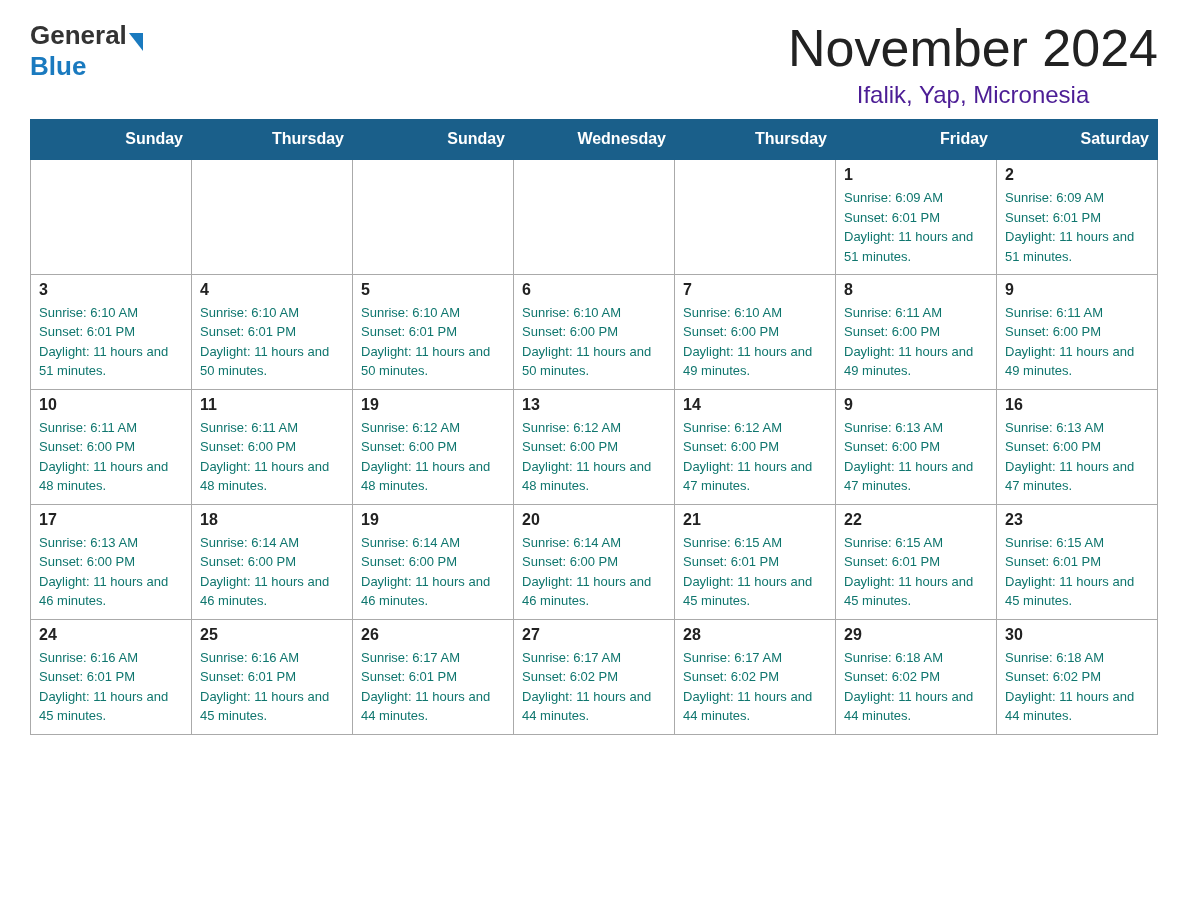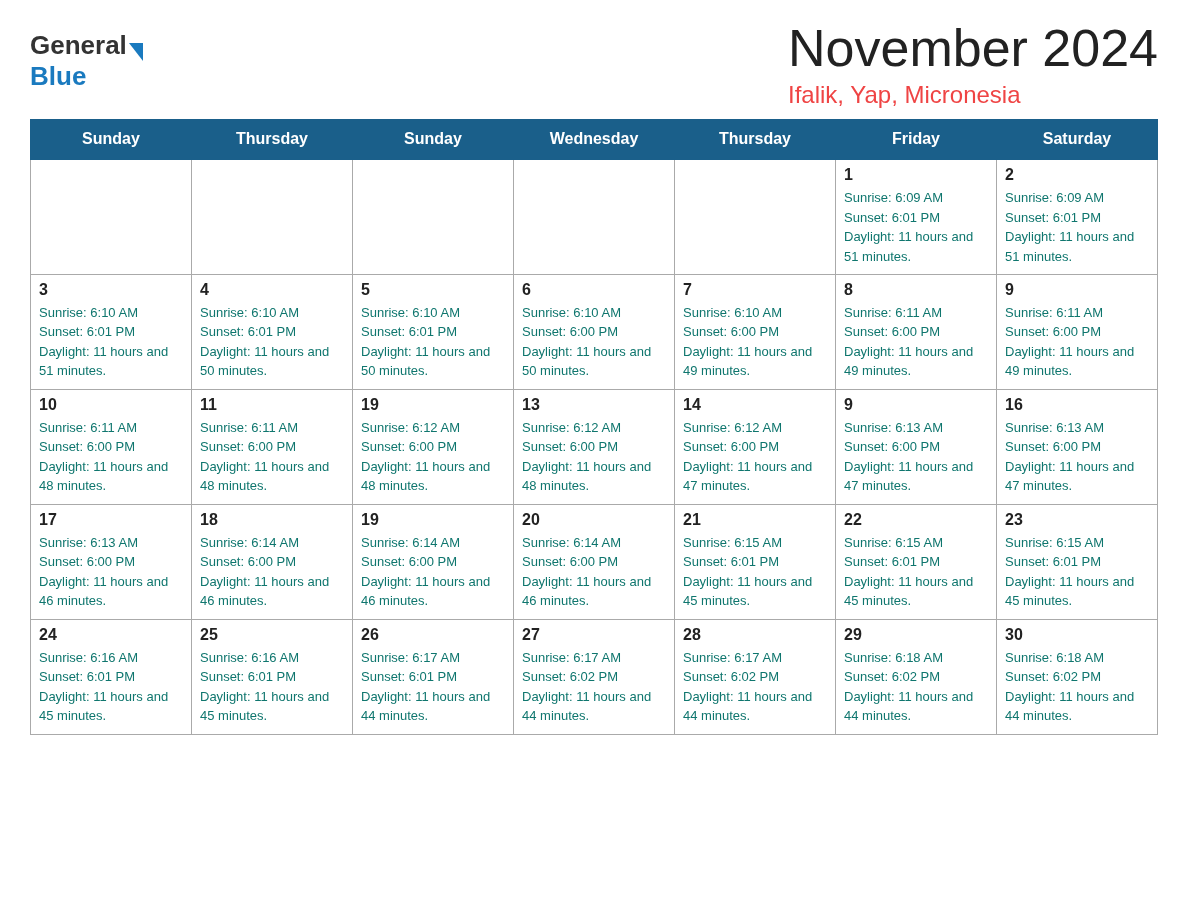--- a/index.html
+++ b/index.html
@@ -12,21 +12,20 @@
     }
     .header {
       display: flex;
       align-items: flex-start;
       justify-content: space-between;
       margin-bottom: 10px;
     }
     .logo {
       display: flex;
       align-items: center;
-      margin-top: 10px;
     }
     .logo-text-general {
       font-size: 26px;
       font-weight: bold;
       color: #333;
     }
     .logo-text-blue {
       font-size: 26px;
       font-weight: bold;
       color: #1a7abf;
@@ -38,45 +37,45 @@
       border-right: 0px solid transparent;
       border-top: 18px solid #1a7abf;
       margin-left: 2px;
       margin-top: 4px;
     }
     .logo-line {
       display: flex;
       align-items: flex-end;
     }
     .title-block {
-      text-align: left;
+      text-align: center;
     }
     .month-title {
       font-size: 52px;
       font-weight: normal;
       color: #222;
       line-height: 1.1;
     }
     .location-title {
       font-size: 24px;
-      color: #ef4444;
+      color: #4c1d95;
       margin-top: 4px;
     }
     .calendar {
       width: 100%;
       border-collapse: collapse;
       margin-top: 10px;
     }
     .calendar thead tr th {
       background-color: #1a5f8a;
       color: #fff;
       font-size: 16px;
       font-weight: bold;
       padding: 10px 8px;
-      text-align: center;
+      text-align: right;
       border: 1px solid #1a5f8a;
     }
     .calendar tbody tr td {
       vertical-align: top;
       border: 1px solid #aaa;
       padding: 6px 8px;
       width: 14.28%;
       min-height: 110px;
       font-size: 13px;
       color: #222;

